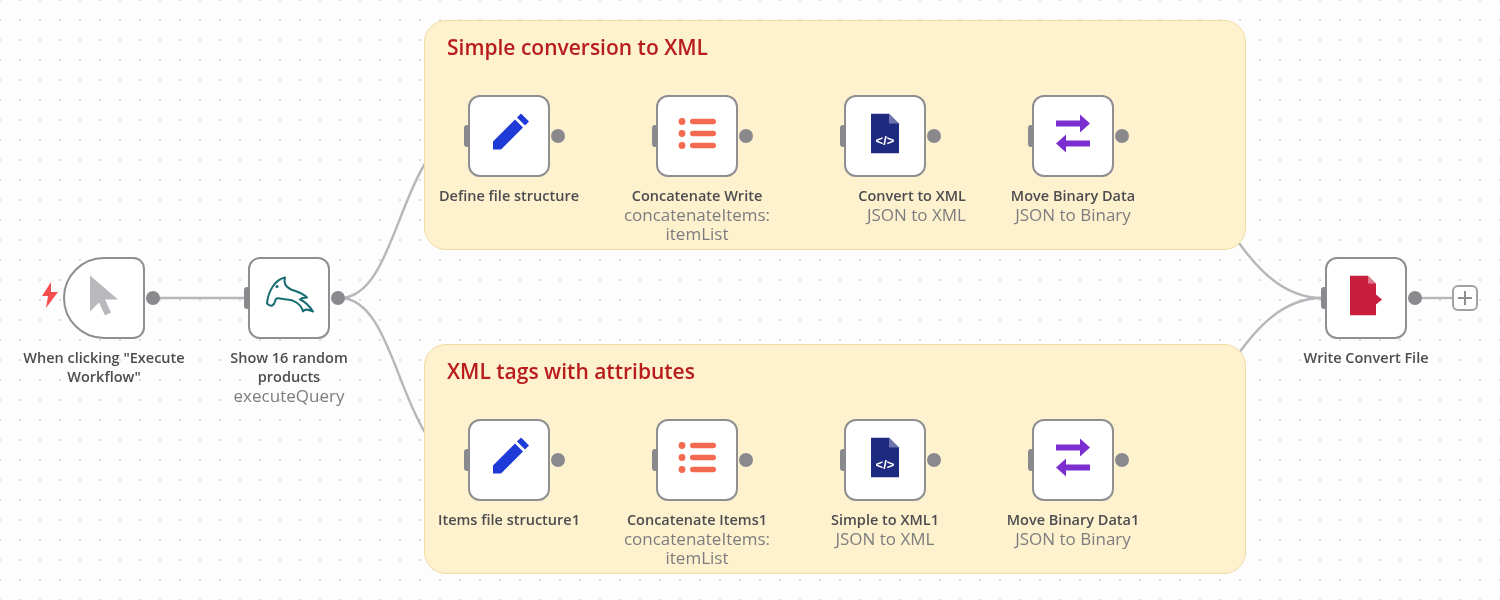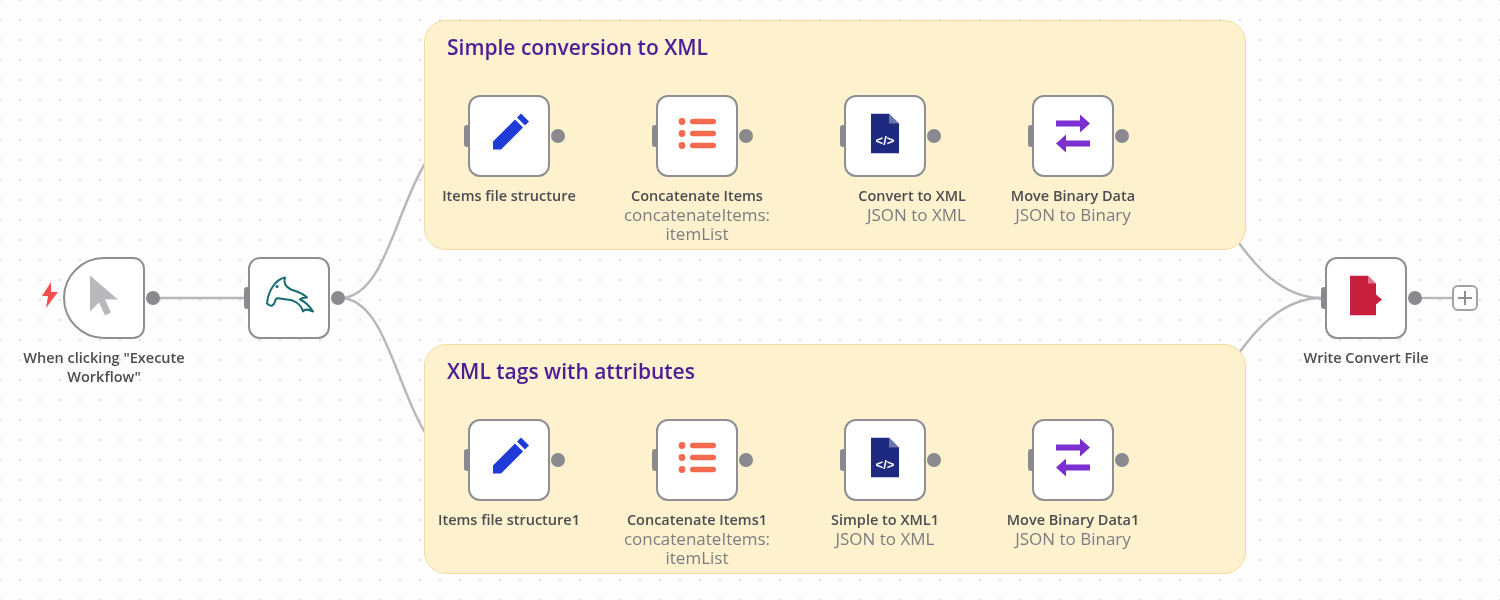--- a/index.html
+++ b/index.html
@@ -33,21 +33,21 @@
     border: 1px solid #f0dca2;
     border-radius: 22px;
     z-index: 2;
   }
   .group-title {
     position: absolute;
     top: 12px;
     left: 22px;
     font-size: 21px;
     font-weight: 600;
-    color: #4c1d95;
+    color: #b91c1c;
   }
   .trigger-box {
     position: absolute;
     width: 82px;
     height: 82px;
     background: #fff;
     border: 2px solid #8f8f92;
     border-radius: 42px 12px 12px 42px;
     z-index: 3;
     box-sizing: border-box;
@@ -170,20 +170,24 @@
   <div class="node-box" style="left:248px; top:257px;">
     <span class="node-icon">
       <svg width="52" height="44" viewBox="0 0 52 44">
         <path d="M4 30 C5 18 12 6 22 4 C20 10 24 14 28 16 C33 18 39 19 44 24 C42 24 39 24 37 26 C42 28 46 32 50 38 C46 36 42 35 40 38 C38 30 30 26 24 26 C18 26 13 22 12 28 C11 32 8 34 4 30 Z" fill="none" stroke="#1a6c73" stroke-width="2" stroke-linejoin="round"></path>
         <circle cx="14" cy="13" r="1.6" fill="#1a6c73"></circle>
       </svg>
     </span>
   </div>
   <div class="port-in" style="left:244px; top:287px;"></div>
   <div class="port" style="left:331px; top:291px;"></div>
+  <div class="label" style="left:208px; top:348px; width:162px;">
+    <span>Show 16 random products</span>
+    <span class="sublabel">executeQuery</span>
+  </div>
 
   <svg width="0" height="0" style="position:absolute">
     <defs>
       <g id="ic-pencil">
           <path d="M4 36 L4 28 L26 6 L34 14 L12 36 Z M28 4 L32 0 L40 8 L36 12 Z"></path>
         </g>
       <g id="ic-list">
         <circle cx="5" cy="6" r="3.4"></circle>
           <rect x="13" y="3.2" width="26" height="5.6" rx="2.8"></rect>
         <circle cx="5" cy="18" r="3.4"></circle>
@@ -210,31 +214,31 @@
     </defs>
   </svg>
 
   <div class="node-box" style="left:468px; top:95px;">
     <span class="node-icon"><svg width="40" height="40" viewBox="0 0 40 40" fill="#1e3bd8">
           <use href="#ic-pencil"></use>
         </svg></span>
   </div>
   <div class="port-in" style="left:464px; top:125px;"></div>
   <div class="port" style="left:551px; top:129px;"></div>
-  <div class="label" style="left:438px; top:186px; width:142px;">Items file structure</div>
+  <div class="label" style="left:438px; top:186px; width:142px;">Define file structure</div>
 
   <div class="node-box" style="left:656px; top:95px;">
     <span class="node-icon"><svg width="40" height="36" viewBox="0 0 40 36" fill="#f46a4e">
           <use href="#ic-list"></use>
         </svg></span>
   </div>
   <div class="port-in" style="left:652px; top:125px;"></div>
   <div class="port" style="left:739px; top:129px;"></div>
   <div class="label" style="left:606px; top:186px; width:182px;">
-    <span>Concatenate Items</span>
+    <span>Concatenate Write</span>
     <span class="sublabel">concatenateItems: itemList</span>
   </div>
 
   <div class="node-box" style="left:844px; top:95px;">
     <span class="node-icon"><svg width="36" height="40" viewBox="0 0 36 40" fill="#1d2a7f">
           <use href="#ic-doc"></use>
           <use href="#ic-doc-code"></use>
         </svg></span>
   </div>
   <div class="port-in" style="left:840px; top:125px;"></div>

